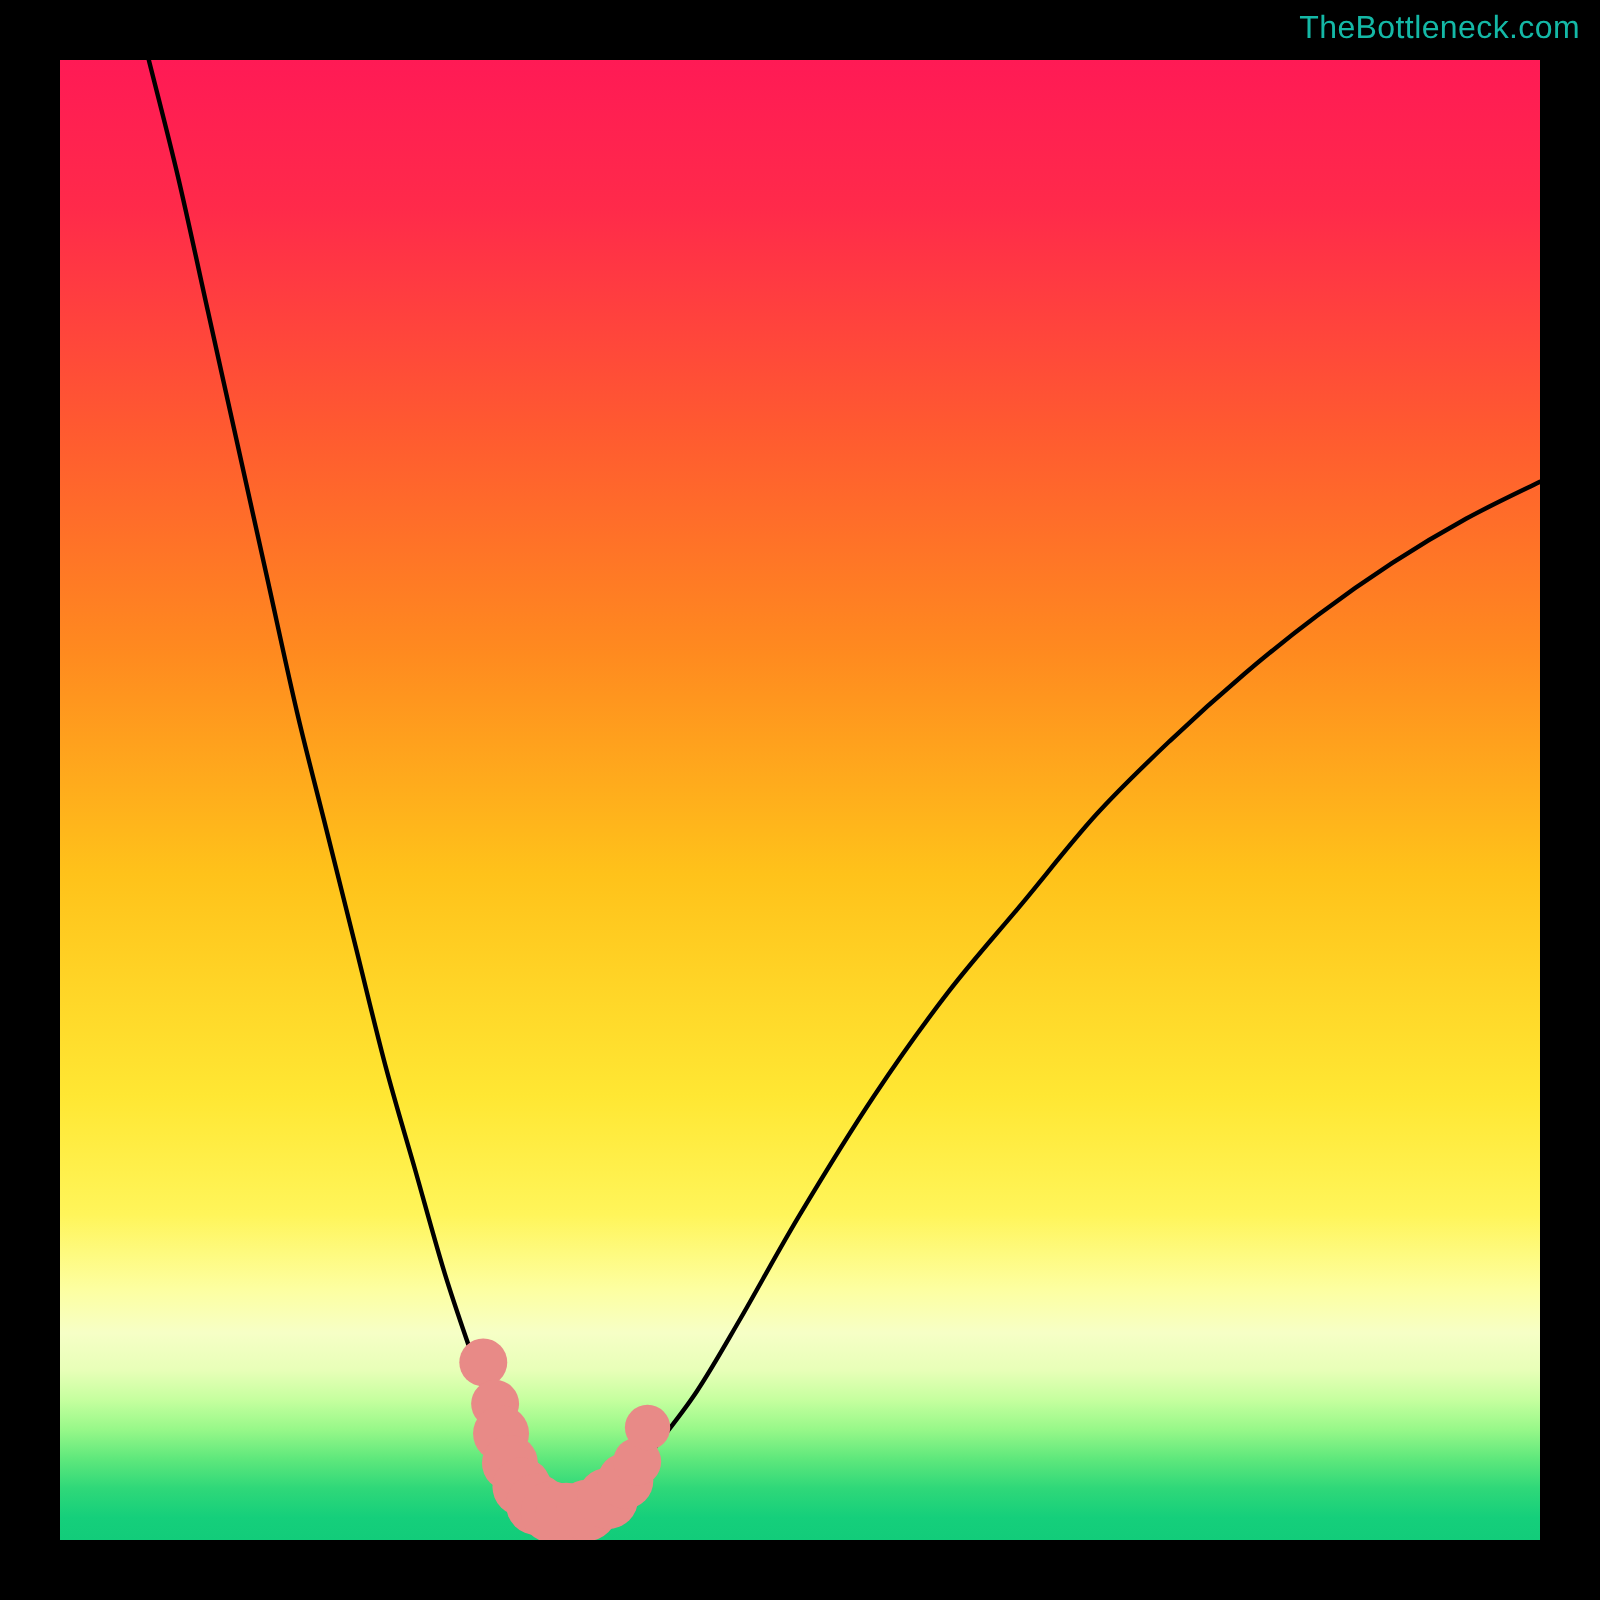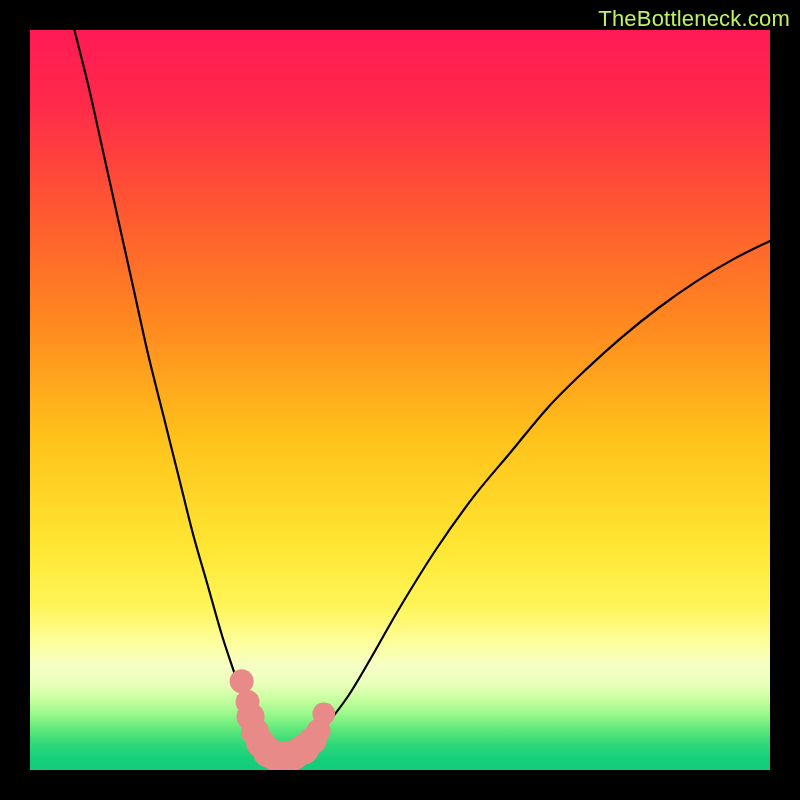--- a/index.html
+++ b/index.html
@@ -23,22 +23,22 @@
     position: absolute;
     left: 0;
     top: 0;
     width: 740px;
     height: 740px;
   }
   .watermark {
     position: absolute;
     top: 6px;
     right: 10px;
-    color: #bef264;
-    font-size: 22px;
+    color: #14b8a6;
+    font-size: 16px;
     font-weight: 500;
     letter-spacing: 0.2px;
   }
   svg { display: block; }
 </style>
 </head>
 <body>
 
 <div class="watermark">TheBottleneck.com</div>
 

